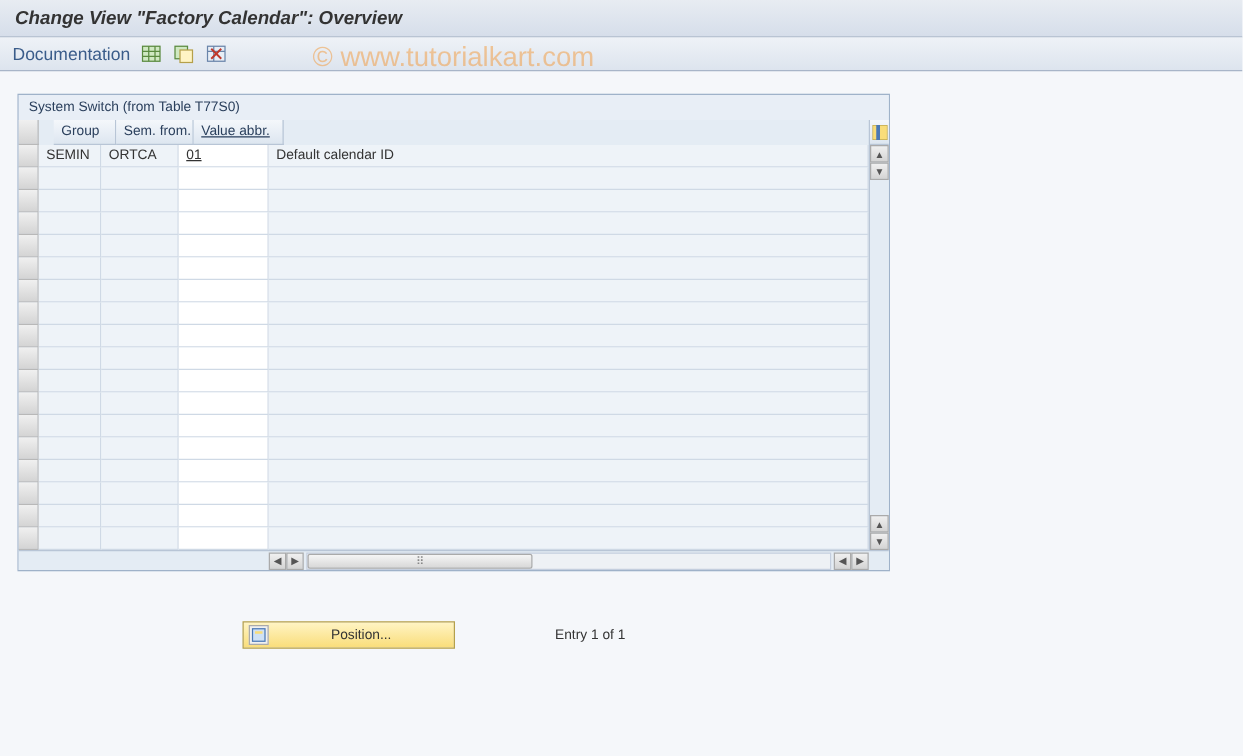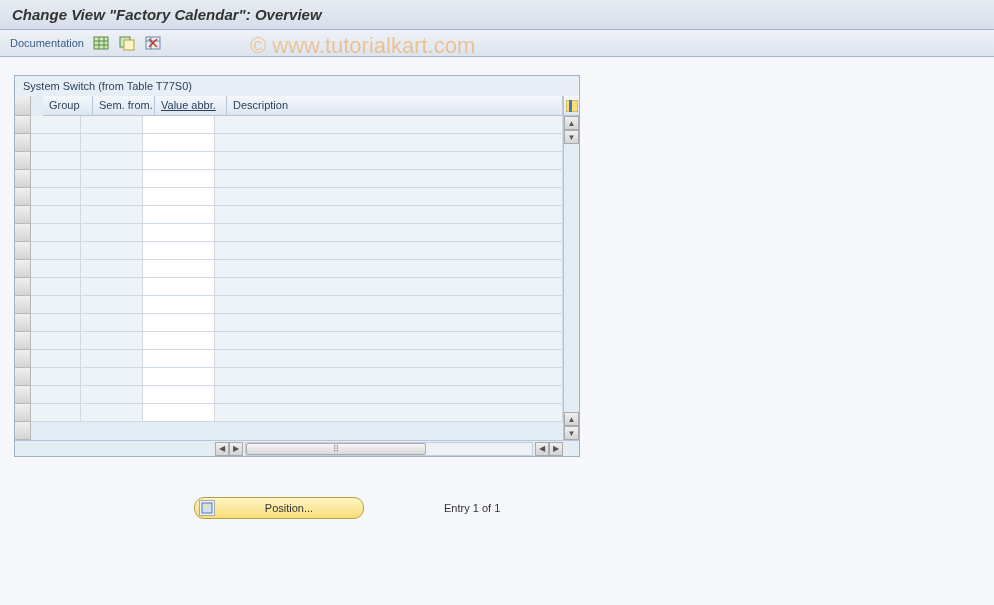--- a/index.html
+++ b/index.html
@@ -25,21 +25,21 @@
       background: linear-gradient(to bottom, #eef2f7 0%, #dde4ee 100%);
       border-bottom: 1px solid #a8b5c8;
       padding: 4px 10px;
       display: flex;
       align-items: center;
       gap: 8px;
       position: relative;
     }
     .toolbar-text {
       color: #3a5c8a;
-      font-size: 11px;
+      font-size: 14px;
     }
     .toolbar-icon {
       width: 18px; height: 18px;
       display: inline-flex;
       align-items: center;
       justify-content: center;
       cursor: pointer;
     }
     .watermark {
       position: absolute;
@@ -48,21 +48,21 @@
       color: #f2a04a;
       font-size: 22px;
       font-weight: normal;
       opacity: 0.55;
       pointer-events: none;
     }
     .content {
       padding: 18px 14px;
     }
     .panel {
-      width: 566px;
+      width: 698px;
       border: 1px solid #9fb2c9;
       background: #e4ecf4;
     }
     .panel-title {
       padding: 4px 8px;
       font-size: 11px;
       color: #2a3f5c;
       background: #e8eef6;
     }
     .table-wrap {
@@ -192,21 +192,21 @@
       display: flex;
       align-items: center;
       padding-left: 180px;
     }
     .position-btn {
       display: flex;
       align-items: center;
       height: 22px;
       background: linear-gradient(to bottom, #fff4c4, #f9dd7a);
       border: 1px solid #b5a04a;
-      border-radius: 10px;
+      border-radius: 0;
       padding: 0 10px 0 4px;
       gap: 10px;
       cursor: pointer;
       min-width: 170px;
     }
     .position-btn .icon-holder{
       width:16px; height:16px;
       background:#f0f0f0;
       border:1px solid #aaa;
       display:flex; align-items:center; justify-content:center;
@@ -287,23 +287,28 @@
               <div class="row-selector-cell"></div>
               <div class="row-selector-cell"></div>
             </div>
         </div>
 
         <div class="data-grid">
           <div class="header-row">
             <div class="header-cell col-group">Group</div>
             <div class="header-cell col-sem">Sem. from.</div>
             <div class="header-cell col-val">Value abbr.</div>
-            <div class="header-cell col-desc">Description</div>
           </div>
           <div id="data-rows">
+              <div class="data-row">
+                <div class="data-cell col-group">SEMIN</div>
+                <div class="data-cell col-sem">ORTCA</div>
+                <div class="data-cell col-val editable">01</div>
+                <div class="data-cell col-desc">Default calendar ID</div>
+              </div>
               <div class="data-row">
                 <div class="data-cell col-group"></div>
                 <div class="data-cell col-sem"></div>
                 <div class="data-cell col-val editable"></div>
                 <div class="data-cell col-desc"></div>
               </div>
               <div class="data-row">
                 <div class="data-cell col-group"></div>
                 <div class="data-cell col-sem"></div>
                 <div class="data-cell col-val editable"></div>

